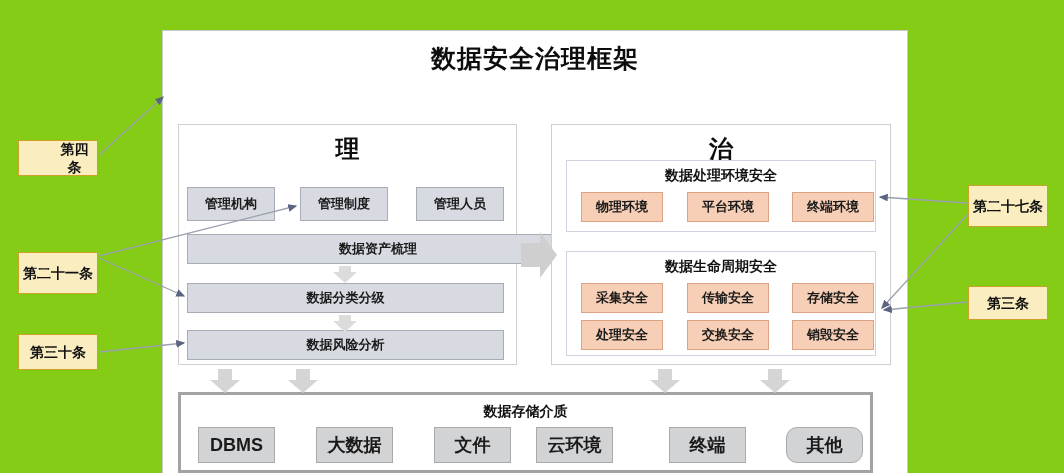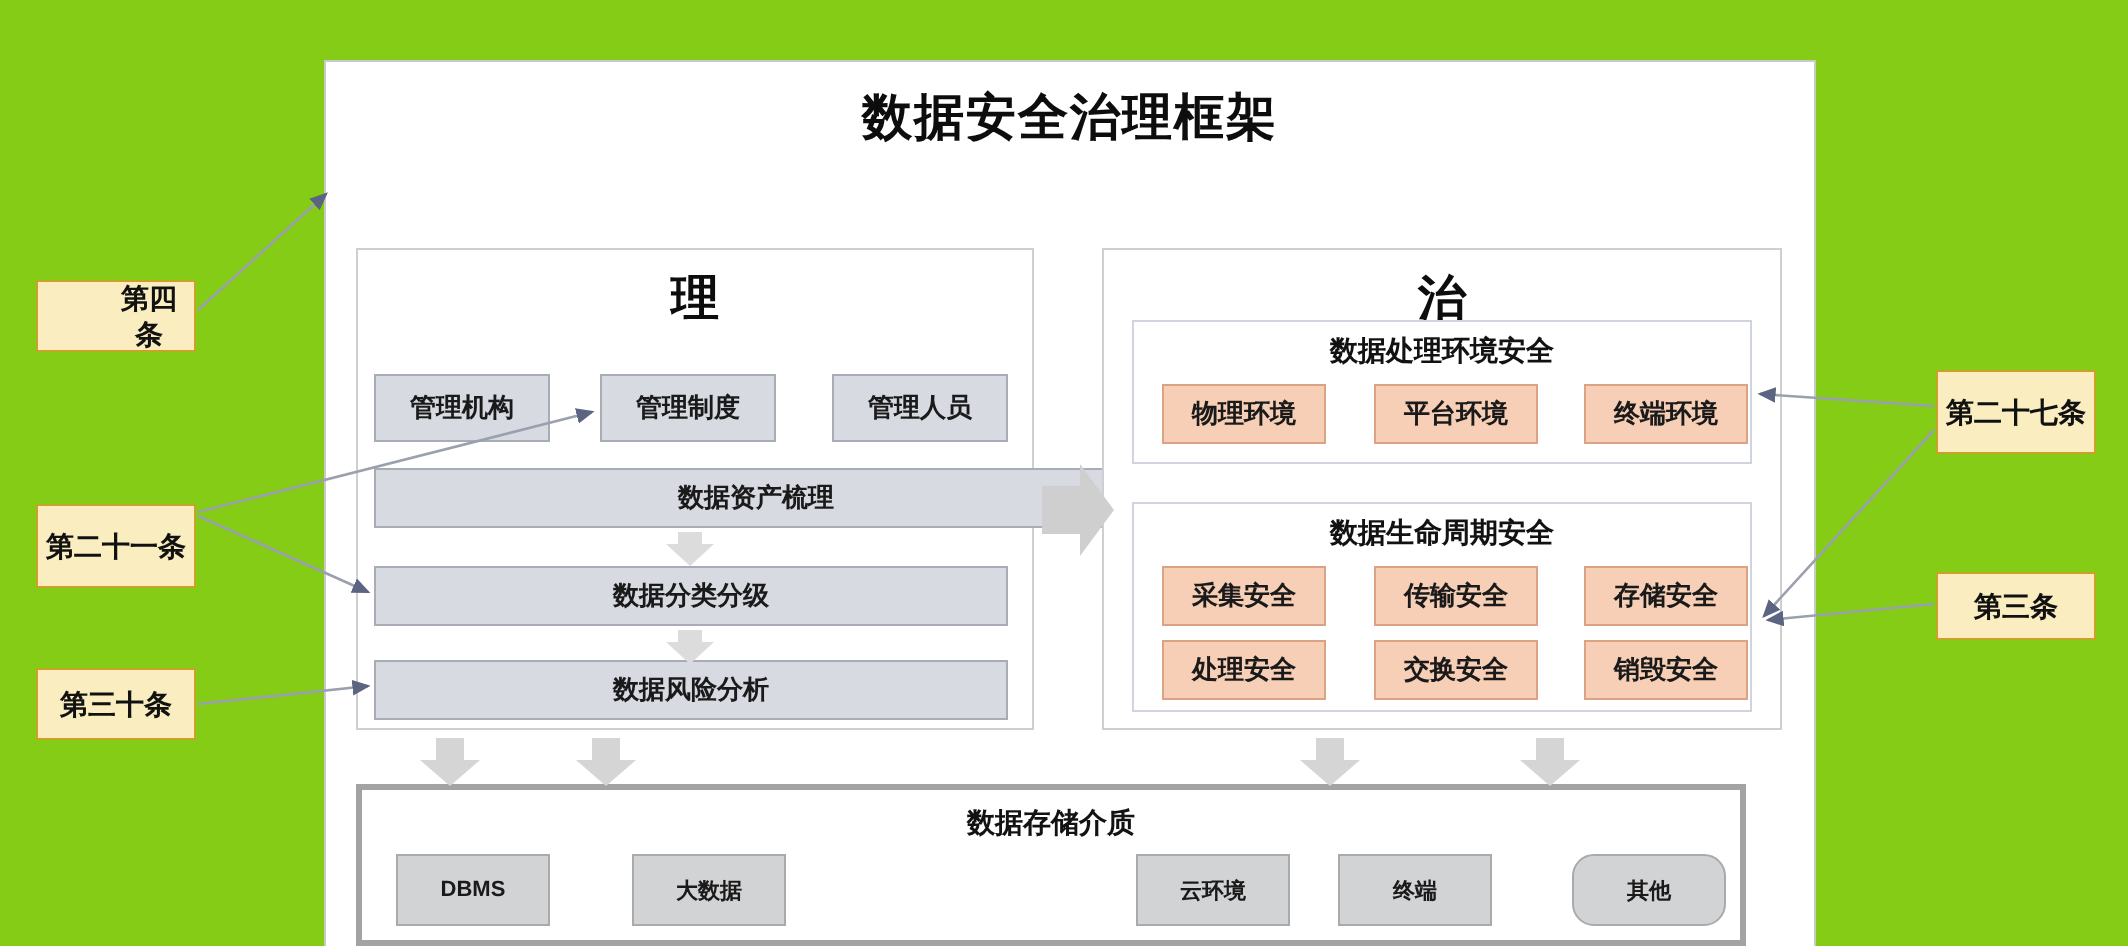--- a/index.html
+++ b/index.html
@@ -56,21 +56,21 @@
     background: #d7dae1;
     border: 1px solid #a8acb5;
     display: flex; align-items: center; justify-content: center;
     font-size: 13px; font-weight: bold; color: #1a1a1a;
     text-align: center;
   }
   .gbox-light {
     background: #d2d3d5;
     border: 1px solid #a9aaac;
     display: flex; align-items: center; justify-content: center;
-    font-size: 11px; font-weight: bold; color: #1a1a1a;
+    font-size: 18px; font-weight: bold; color: #1a1a1a;
   }
   
   .obox {
     background: #f7cfb6;
     border: 1px solid #dba383;
     display: flex; align-items: center; justify-content: center;
     font-size: 13px; font-weight: bold; color: #1a1a1a;
   }
   
   .subgroup {
@@ -148,21 +148,22 @@
   <div class="abs obox" style="left:792px; top:283px; width:82px; height:30px;">存储安全</div>
   <div class="abs obox" style="left:581px; top:320px; width:82px; height:30px;">处理安全</div>
   <div class="abs obox" style="left:687px; top:320px; width:82px; height:30px;">交换安全</div>
   <div class="abs obox" style="left:792px; top:320px; width:82px; height:30px;">销毁安全</div>
 
   <div id="media-panel" class="abs">
     <div id="media-title">数据存储介质</div>
   </div>
   <div class="abs gbox-light" style="left:198px; top:427px; width:77px; height:36px;">DBMS</div>
   <div class="abs gbox-light" style="left:316px; top:427px; width:77px; height:36px;">大数据</div>
-  <div class="abs gbox-light" style="left:568px; top:427px; width:77px; height:36px;">云环境</div>
+  <div class="abs gbox-light" style="left:434px; top:427px; width:77px; height:36px;">文件</div>
+  <div class="abs gbox-light" style="left:536px; top:427px; width:77px; height:36px;">云环境</div>
   <div class="abs gbox-light" style="left:669px; top:427px; width:77px; height:36px;">终端</div>
   <div class="abs gbox-light" style="left:786px; top:427px; width:77px; height:36px;border-radius:11px;">其他</div>
 
   <div class="abs ybox" style="left:18px; top:140px; width:80px; height:36px;padding-left:37px;">第四条</div>
   <div class="abs ybox" style="left:18px; top:233px; width:80px; height:42px;margin-top:19px;">第二十一条</div>
   <div class="abs ybox" style="left:18px; top:334px; width:80px; height:36px;">第三十条</div>
 
   <div class="abs ybox" style="left:968px; top:185px; width:80px; height:42px;">第二十七条</div>
   <div class="abs ybox" style="left:968px; top:286px; width:80px; height:34px;">第三条</div>
 

